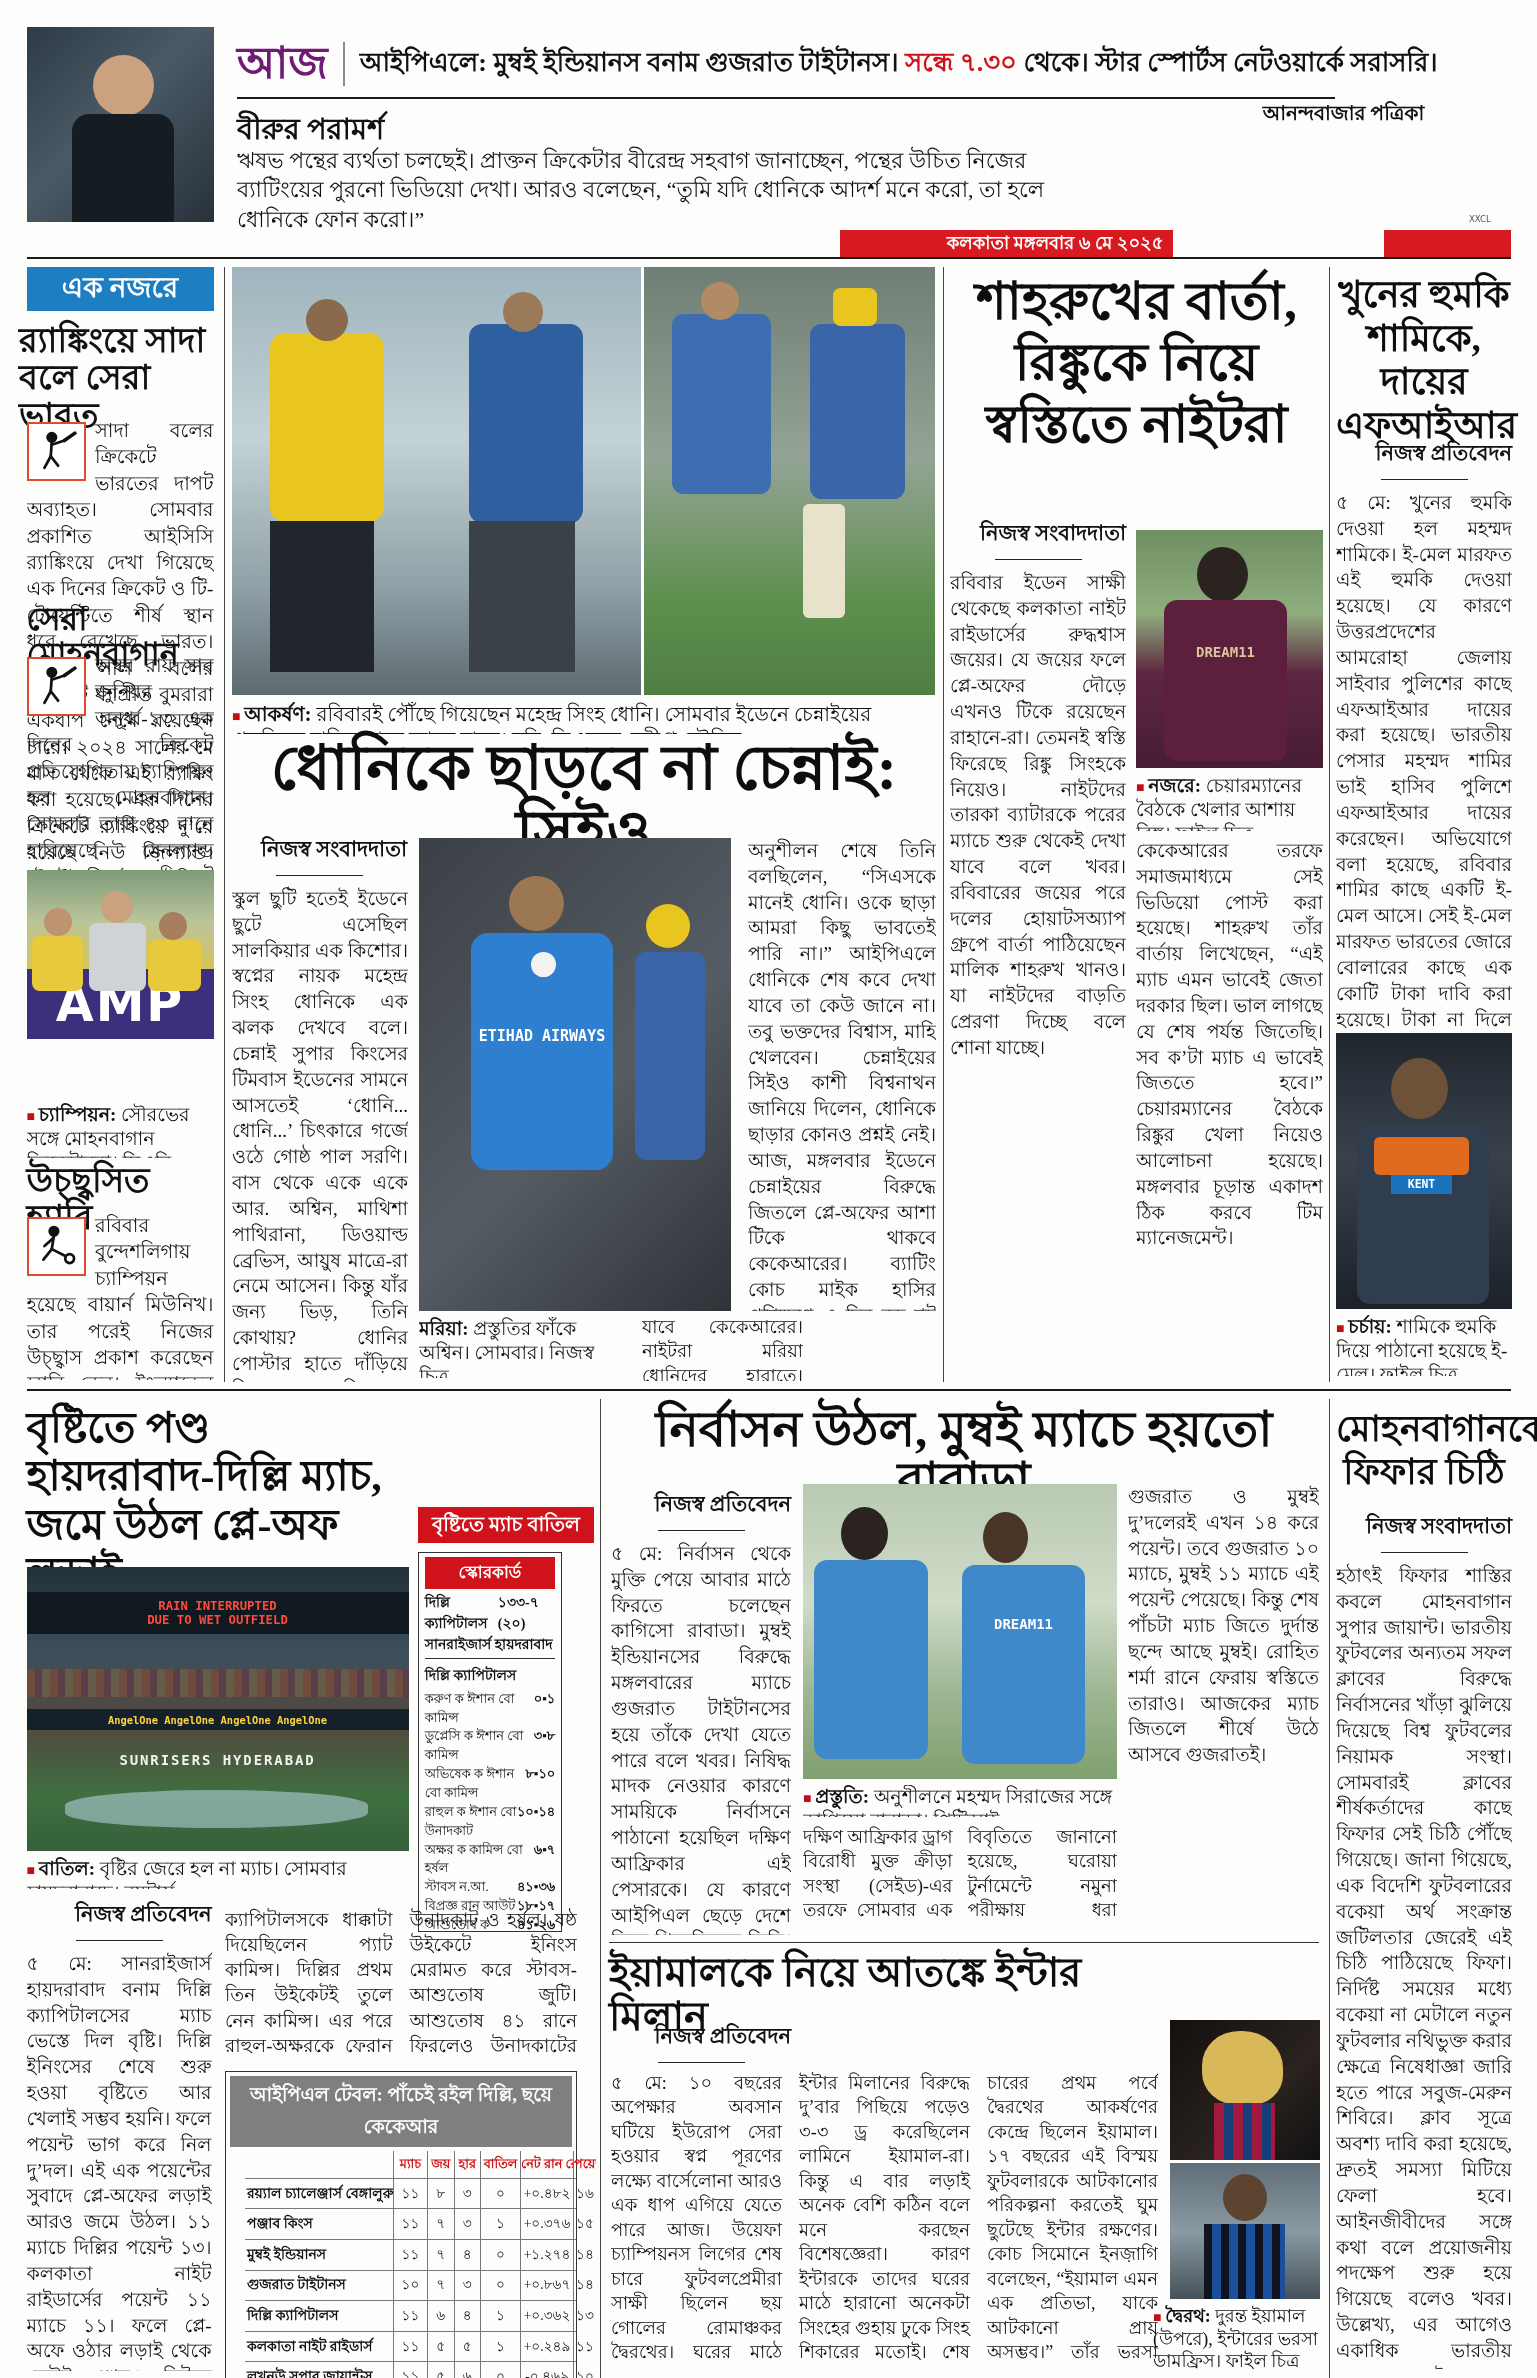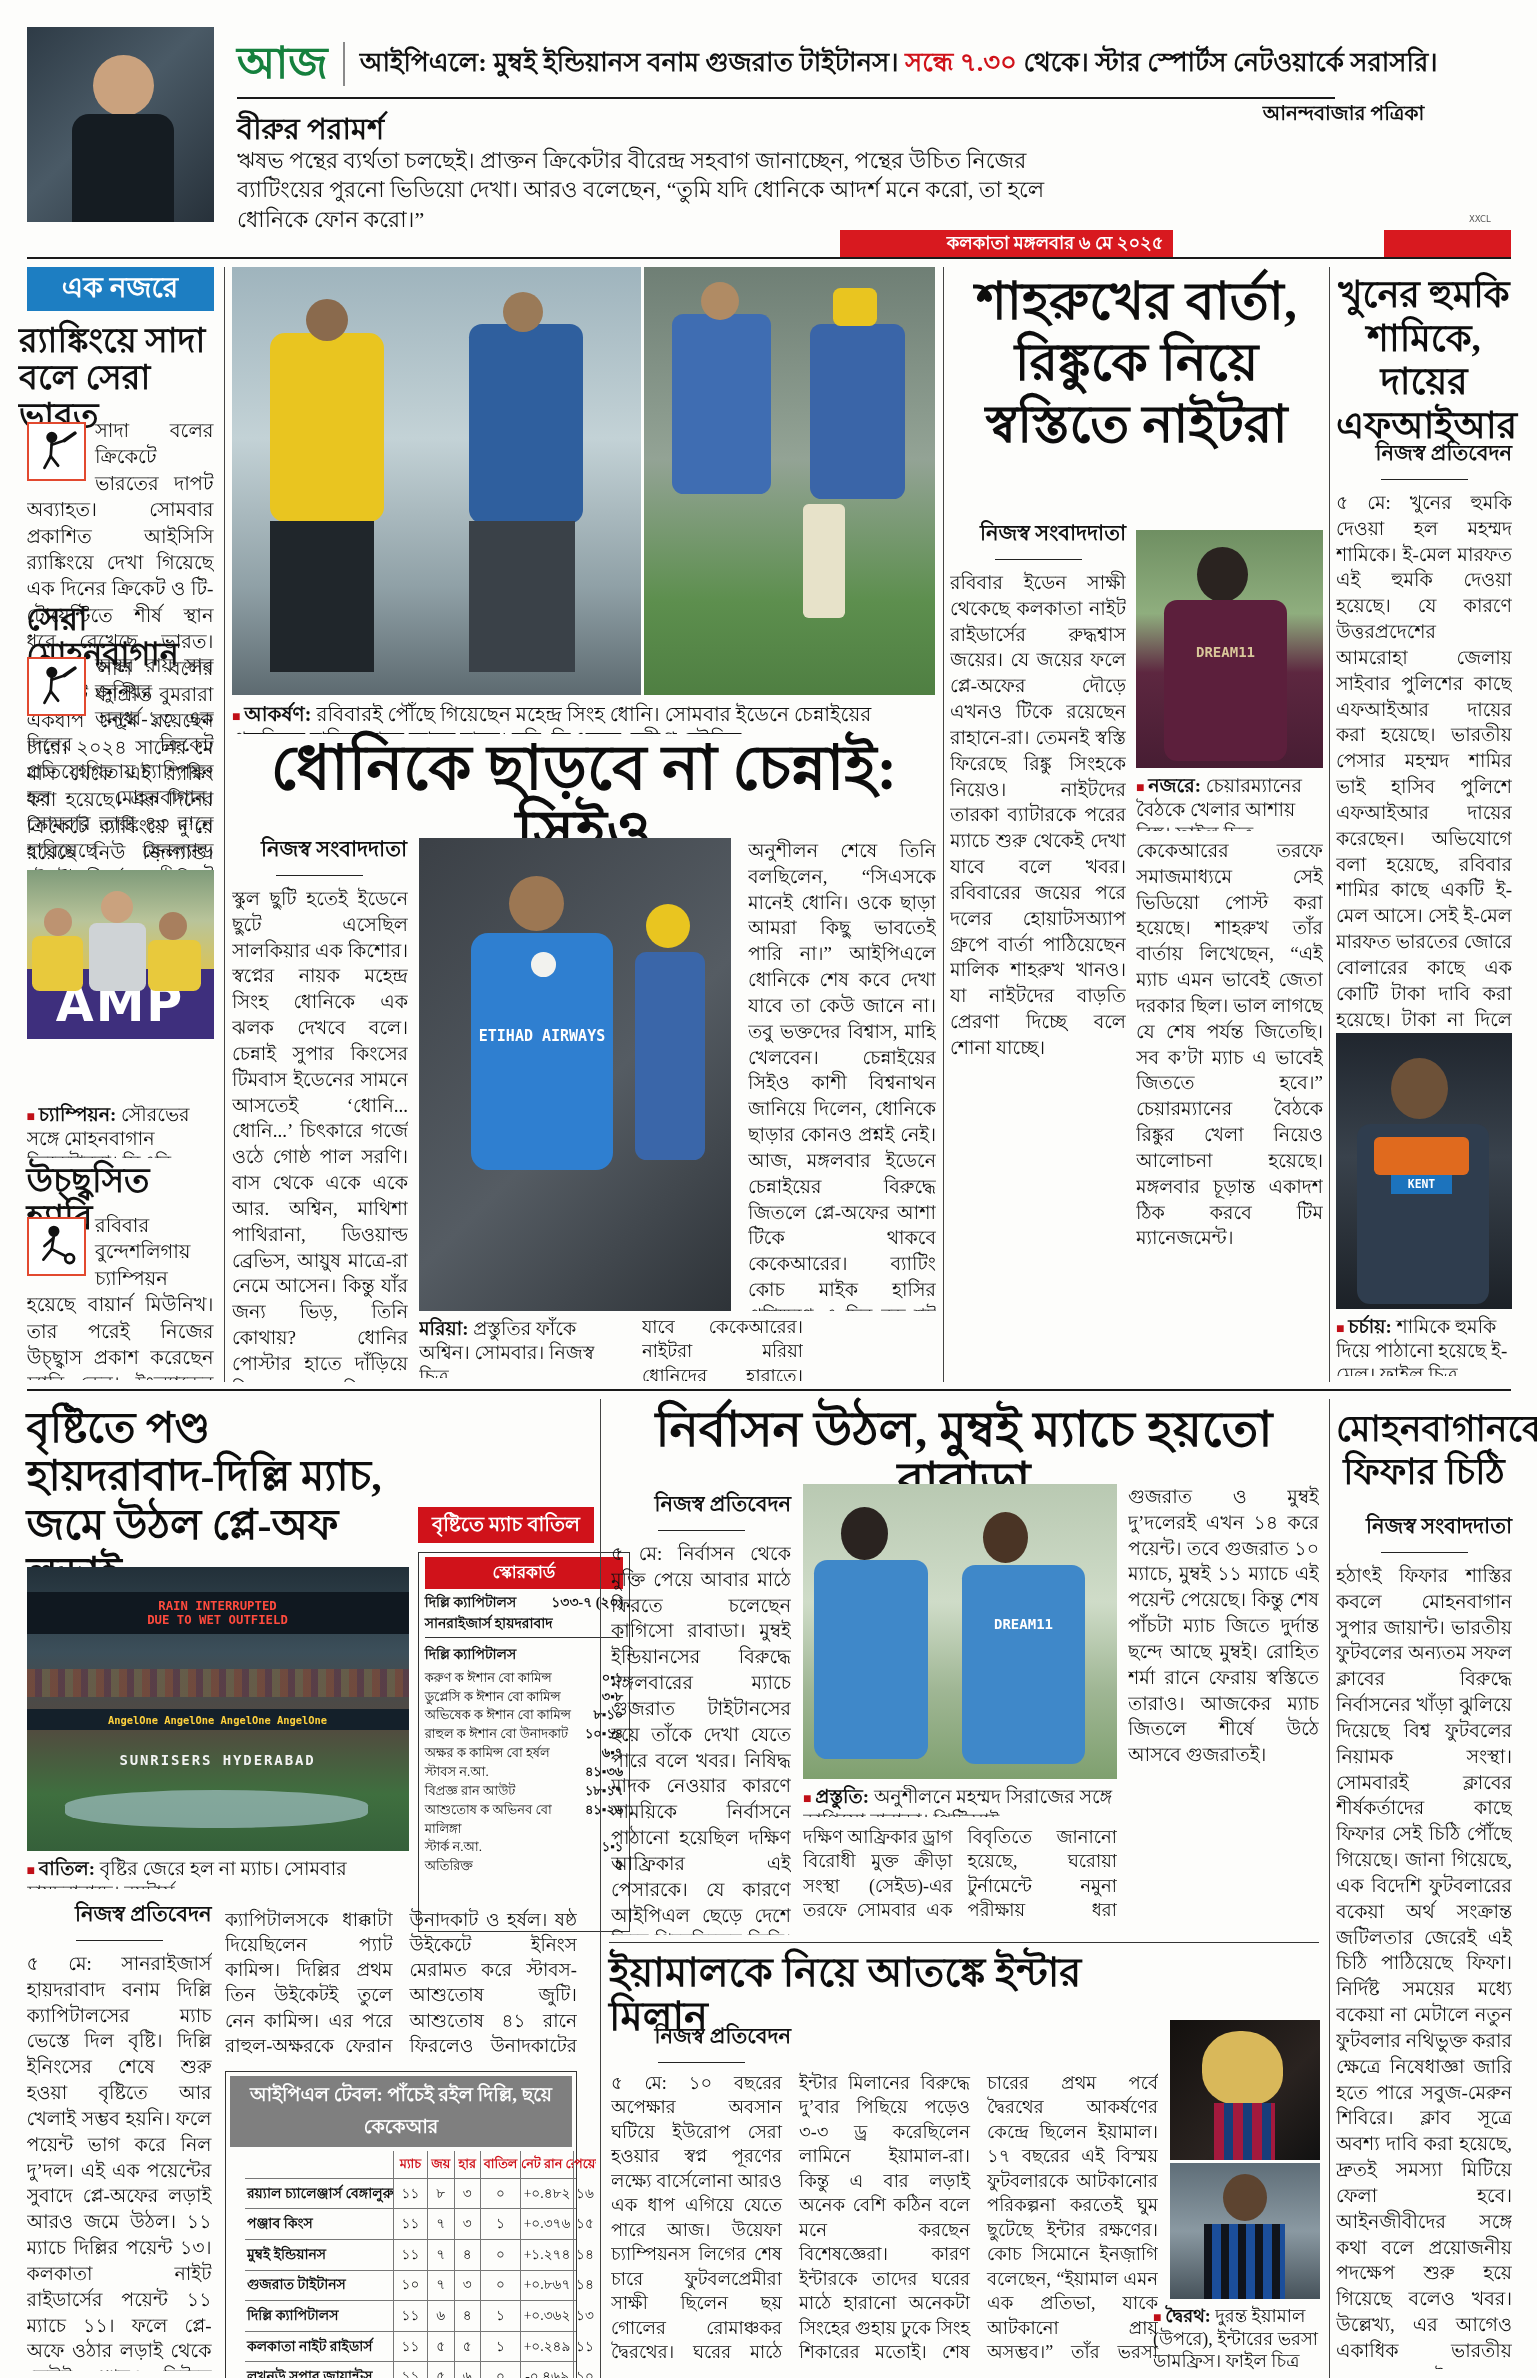--- a/index.html
+++ b/index.html
@@ -39,21 +39,21 @@
 <body>
 
 <div id="page">
 
   <div class="photo" style="left:26.5px;top:26.5px;width:187px;height:195px;background:linear-gradient(135deg,#2e3b46 0%,#4a5a66 45%,#27313a 100%);">
     <div style="position:absolute;left:66px;top:28px;width:61px;height:61px;border-radius:50%;background:#caa27e;"></div>
     <div style="position:absolute;left:45px;top:87px;width:102px;height:108px;border-radius:17px 17px 0 0;background:#151c22;"></div>
   </div>
 
   <div class="abs" style="left:237px;top:34px;width:1278px;height:59px;display:flex;align-items:center;">
-    <span style="color:#15803d;font-weight:800;font-size:44px;line-height:1;border-right:2.8px solid #8a8a8a;padding-right:15px;margin-right:15px;">আজ</span>
+    <span style="color:#701a75;font-weight:800;font-size:44px;line-height:1;border-right:2.8px solid #8a8a8a;padding-right:15px;margin-right:15px;">আজ</span>
     <span style="font-weight:bold;font-size:26px;">
       <span>আইপিএলে: মুম্বই ইন্ডিয়ানস বনাম গুজরাত টাইটানস।</span>
       <span class="redtxt">সন্ধে ৭.৩০</span>
       <span>থেকে। স্টার স্পোর্টস নেটওয়ার্কে সরাসরি।</span>
     </span>
   </div>
   <div class="hline" style="left:237px;top:97px;width:1098px;"></div>
 
   <div class="abs" style="left:237px;top:106px;font-weight:bold;font-size:29px;">বীরুর পরামর্শ</div>
   <div class="abs" style="left:237px;top:146px;width:833px;font-size:22px;line-height:1.34;">ঋষভ পন্থের ব্যর্থতা চলছেই। প্রাক্তন ক্রিকেটার বীরেন্দ্র সহবাগ জানাচ্ছেন, পন্থের উচিত নিজের ব্যাটিংয়ের পুরনো ভিডিয়ো দেখা। আরও বলেছেন, “তুমি যদি ধোনিকে আদর্শ মনে করো, তা হলে ধোনিকে ফোন করো।”</div>
@@ -212,21 +212,21 @@
   </div>
 
   <div class="hline" style="left:26.5px;top:1389px;width:1484px;"></div>
 
   <div class="abs headline" style="left:26.5px;top:1404px;width:382px;font-size:42px;line-height:1.15;text-align:left;">বৃষ্টিতে পণ্ড হায়দরাবাদ-দিল্লি ম্যাচ, জমে উঠল প্লে-অফ লড়াই</div>
 
   <div class="abs" style="left:418px;top:1507px;width:176px;height:36px;background:#d0121a;display:flex;align-items:center;justify-content:center;">
     <span style="color:#fff;font-weight:bold;font-size:20px;">বৃষ্টিতে ম্যাচ বাতিল</span>
   </div>
 
-  <div class="abs" style="left:418px;top:1552px;width:212px;height:380px;border:1.9px solid #333;box-sizing:border-box;padding:3.8px 5.7px;overflow:hidden;">
+  <div class="abs" style="left:418px;top:1552px;width:144px;height:380px;border:1.9px solid #333;box-sizing:border-box;padding:3.8px 5.7px;overflow:hidden;">
     <div style="background:#d0121a;color:#fff;font-weight:bold;font-size:17px;text-align:center;padding:1.9px 0;margin-bottom:3.8px;">স্কোরকার্ড</div>
     <div style="border-bottom:1.9px solid #333;padding-bottom:2.8px;margin-bottom:4.7px;">
         <div class="sum-row">
           <span>দিল্লি ক্যাপিটালস</span>
           <span>১৩৩-৭ (২০)</span>
         </div>
         <div class="sum-row">
           <span>সানরাইজার্স হায়দরাবাদ</span>
           <span></span>
         </div>

